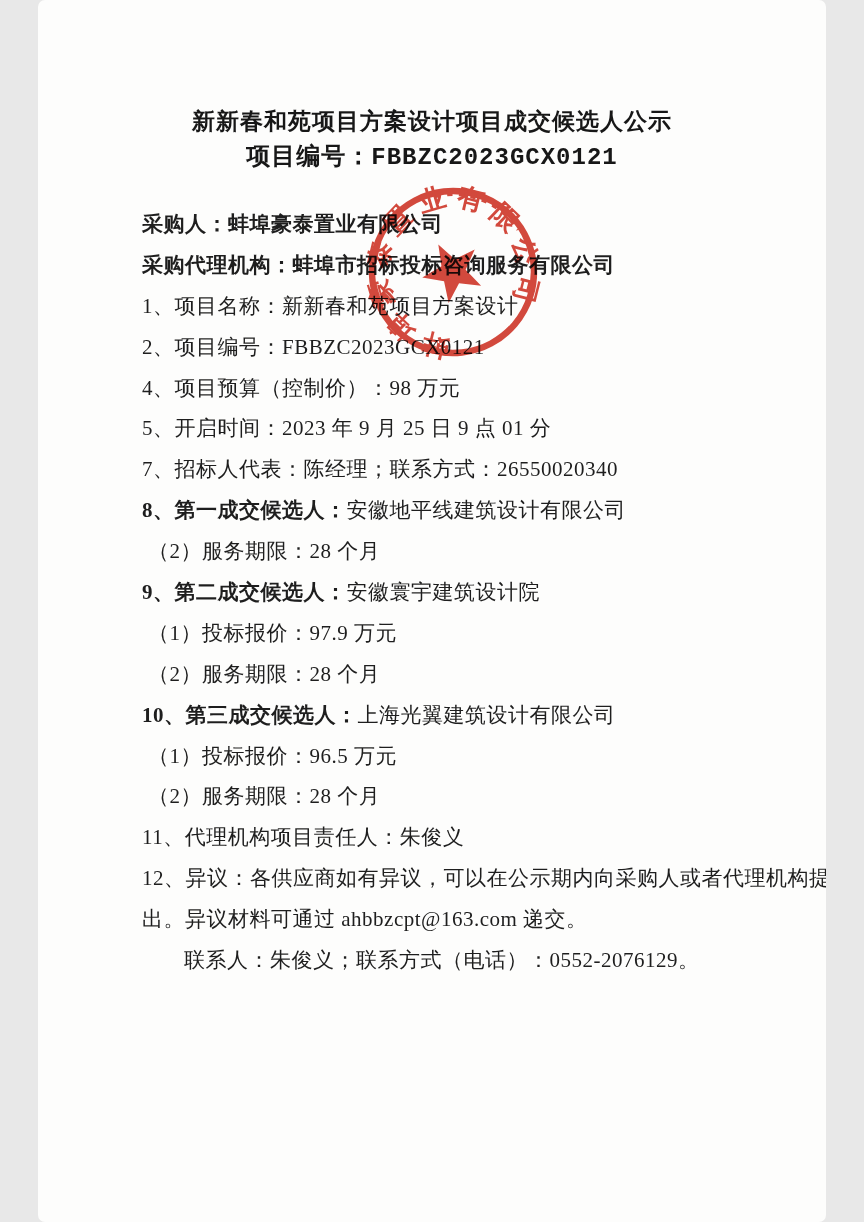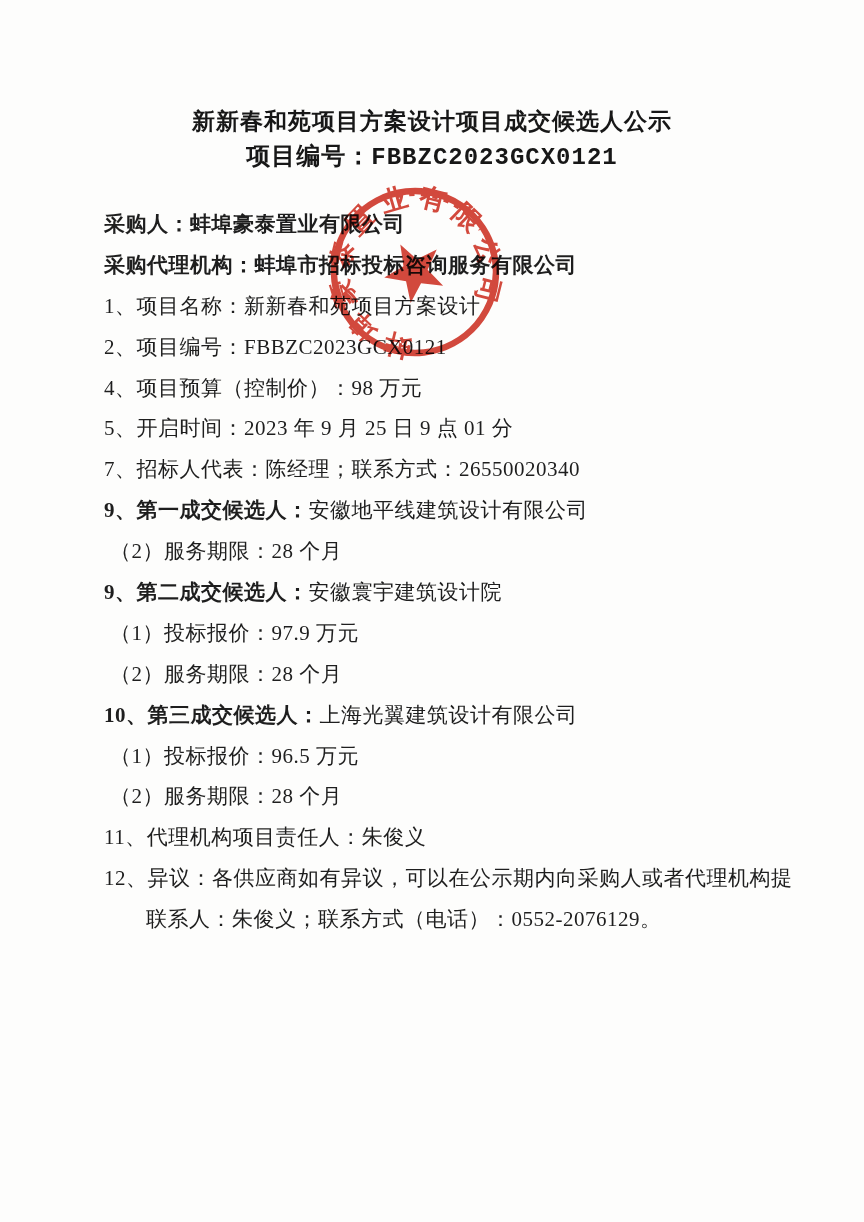--- a/index.html
+++ b/index.html
@@ -1,24 +1,25 @@
 <!DOCTYPE html>
 <html><head>
 <meta charset="utf-8">
 <style>
   html, body { margin: 0; padding: 0; background: #e8e8e8; }
   .page {
     position: relative;
-    width: 864px;
+    width: 788px;
     height: 1222px;
     margin: 0 auto;
     background: #fdfdfc;
     overflow: hidden;
     font-family: "Liberation Serif", "DejaVu Serif", serif;
     color: #1e1e1e;
+    border-radius: 7px;
   }
   .titles {
     position: absolute;
     top: 104px;
     left: 0;
     width: 100%;
     text-align: center;
     font-family: "DejaVu Sans", "Liberation Sans", sans-serif;
     font-weight: bold;
     color: #171717;
@@ -77,30 +78,31 @@
   </div>
 
   <div class="doc-body">
     <div class="line"><span class="b">采购人：蚌埠豪泰置业有限公司</span><span class="t"></span></div>
     <div class="line"><span class="b">采购代理机构：蚌埠市招标投标咨询服务有限公司</span><span class="t"></span></div>
     <div class="line"><span class="b"></span><span class="t">1、项目名称：新新春和苑项目方案设计</span></div>
     <div class="line"><span class="b"></span><span class="t">2、项目编号：FBBZC2023GCX0121</span></div>
     <div class="line"><span class="b"></span><span class="t">4、项目预算（控制价）：98 万元</span></div>
     <div class="line"><span class="b"></span><span class="t">5、开启时间：2023 年 9 月 25 日 9 点 01 分</span></div>
     <div class="line"><span class="b"></span><span class="t">7、招标人代表：陈经理；联系方式：26550020340</span></div>
-    <div class="line"><span class="b">9、第一成交候选人：</span><span class="t">安徽地平线建筑设计有限公司</span></div>
+    <div class="line"><span class="b">8、第一成交候选人：</span><span class="t">安徽地平线建筑设计有限公司</span></div>
     <div class="line sub"><span class="b"></span><span class="t">（2）服务期限：28 个月</span></div>
     <div class="line"><span class="b">9、第二成交候选人：</span><span class="t">安徽寰宇建筑设计院</span></div>
     <div class="line sub"><span class="b"></span><span class="t">（1）投标报价：97.9 万元</span></div>
     <div class="line sub"><span class="b"></span><span class="t">（2）服务期限：28 个月</span></div>
     <div class="line"><span class="b">10、第三成交候选人：</span><span class="t">上海光翼建筑设计有限公司</span></div>
     <div class="line sub"><span class="b"></span><span class="t">（1）投标报价：96.5 万元</span></div>
     <div class="line sub"><span class="b"></span><span class="t">（2）服务期限：28 个月</span></div>
     <div class="line"><span class="b"></span><span class="t">11、代理机构项目责任人：朱俊义</span></div>
     <div class="line"><span class="b"></span><span class="t">12、异议：各供应商如有异议，可以在公示期内向采购人或者代理机构提</span></div>
+    <div class="line"><span class="b"></span><span class="t">出。异议材料可通过 ahbbzcpt@163.com 递交。</span></div>
     <div class="line contact-indent"><span class="b"></span><span class="t">联系人：朱俊义；联系方式（电话）：0552-2076129。</span></div>
   </div>
 
   <svg class="seal" viewBox="0 0 200 200" xmlns="http://www.w3.org/2000/svg">
     <g transform="rotate(-28 100 100)">
       <circle cx="100" cy="100" r="88" fill="none" stroke-width="7" stroke="#d03527"></circle>
       <path id="sealArc" d="M 64 162.35 A 72 72 0 1 1 136 162.35" fill="none"></path>
       <text fill="#d03527">
         <textPath href="#sealArc" startOffset="0" textLength="368" lengthAdjust="spacing">蚌埠豪泰置业有限公司</textPath>
       </text>

